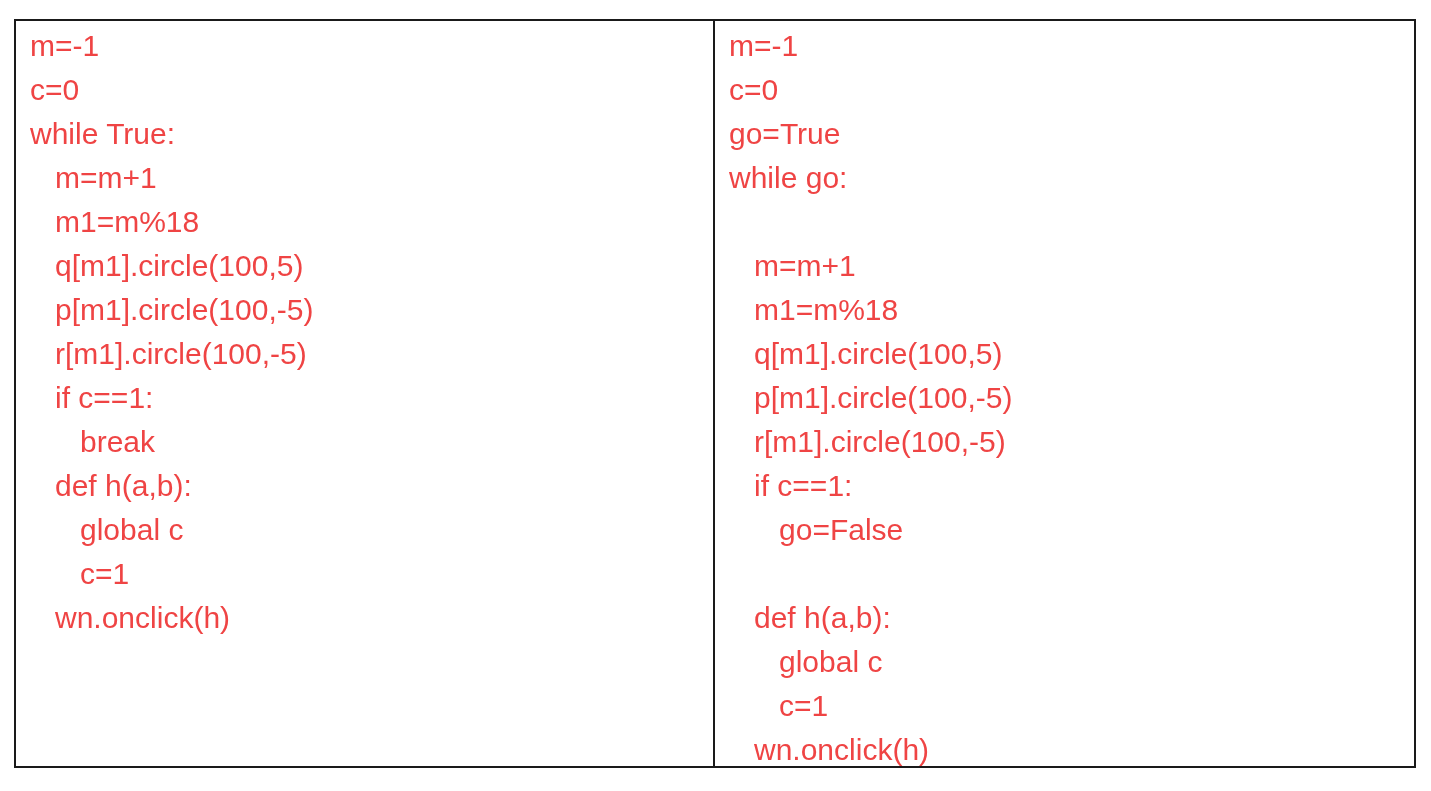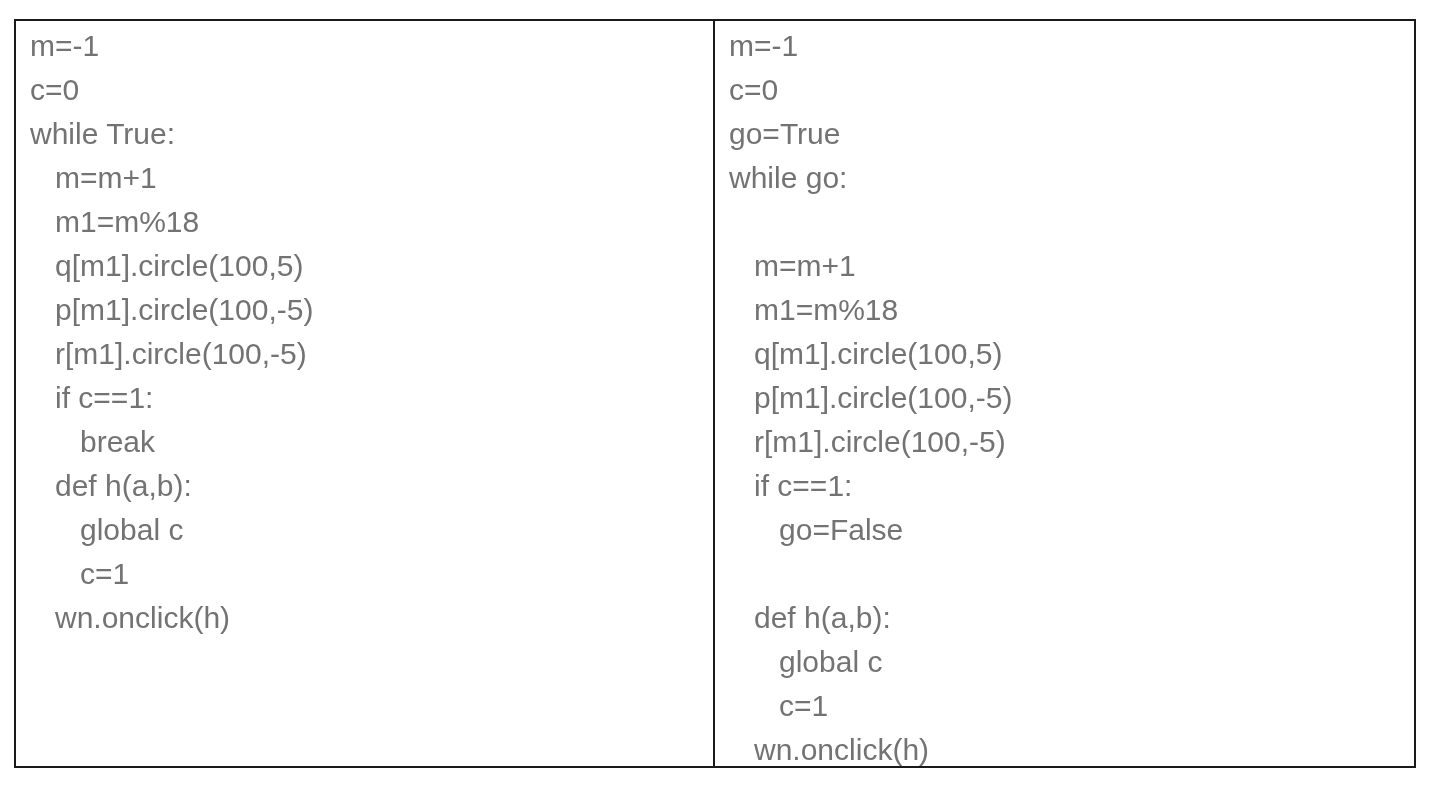--- a/index.html
+++ b/index.html
@@ -36,21 +36,21 @@
     border-right: 2px solid #1a1a1a;
   }
   .cell-right {
     flex: 1 1 auto;
   }
   .code {
     margin: 0;
     font-family: "Liberation Sans", sans-serif;
     font-size: 30px;
     line-height: 44px;
-    color: #737373;
+    color: #ef4444;
     white-space: pre;
   }
 </style>
 </head>
 <body>
 
 <div class="page">
   <div class="code-table">
     <div class="cell cell-left">
       <pre class="code">m=-1

